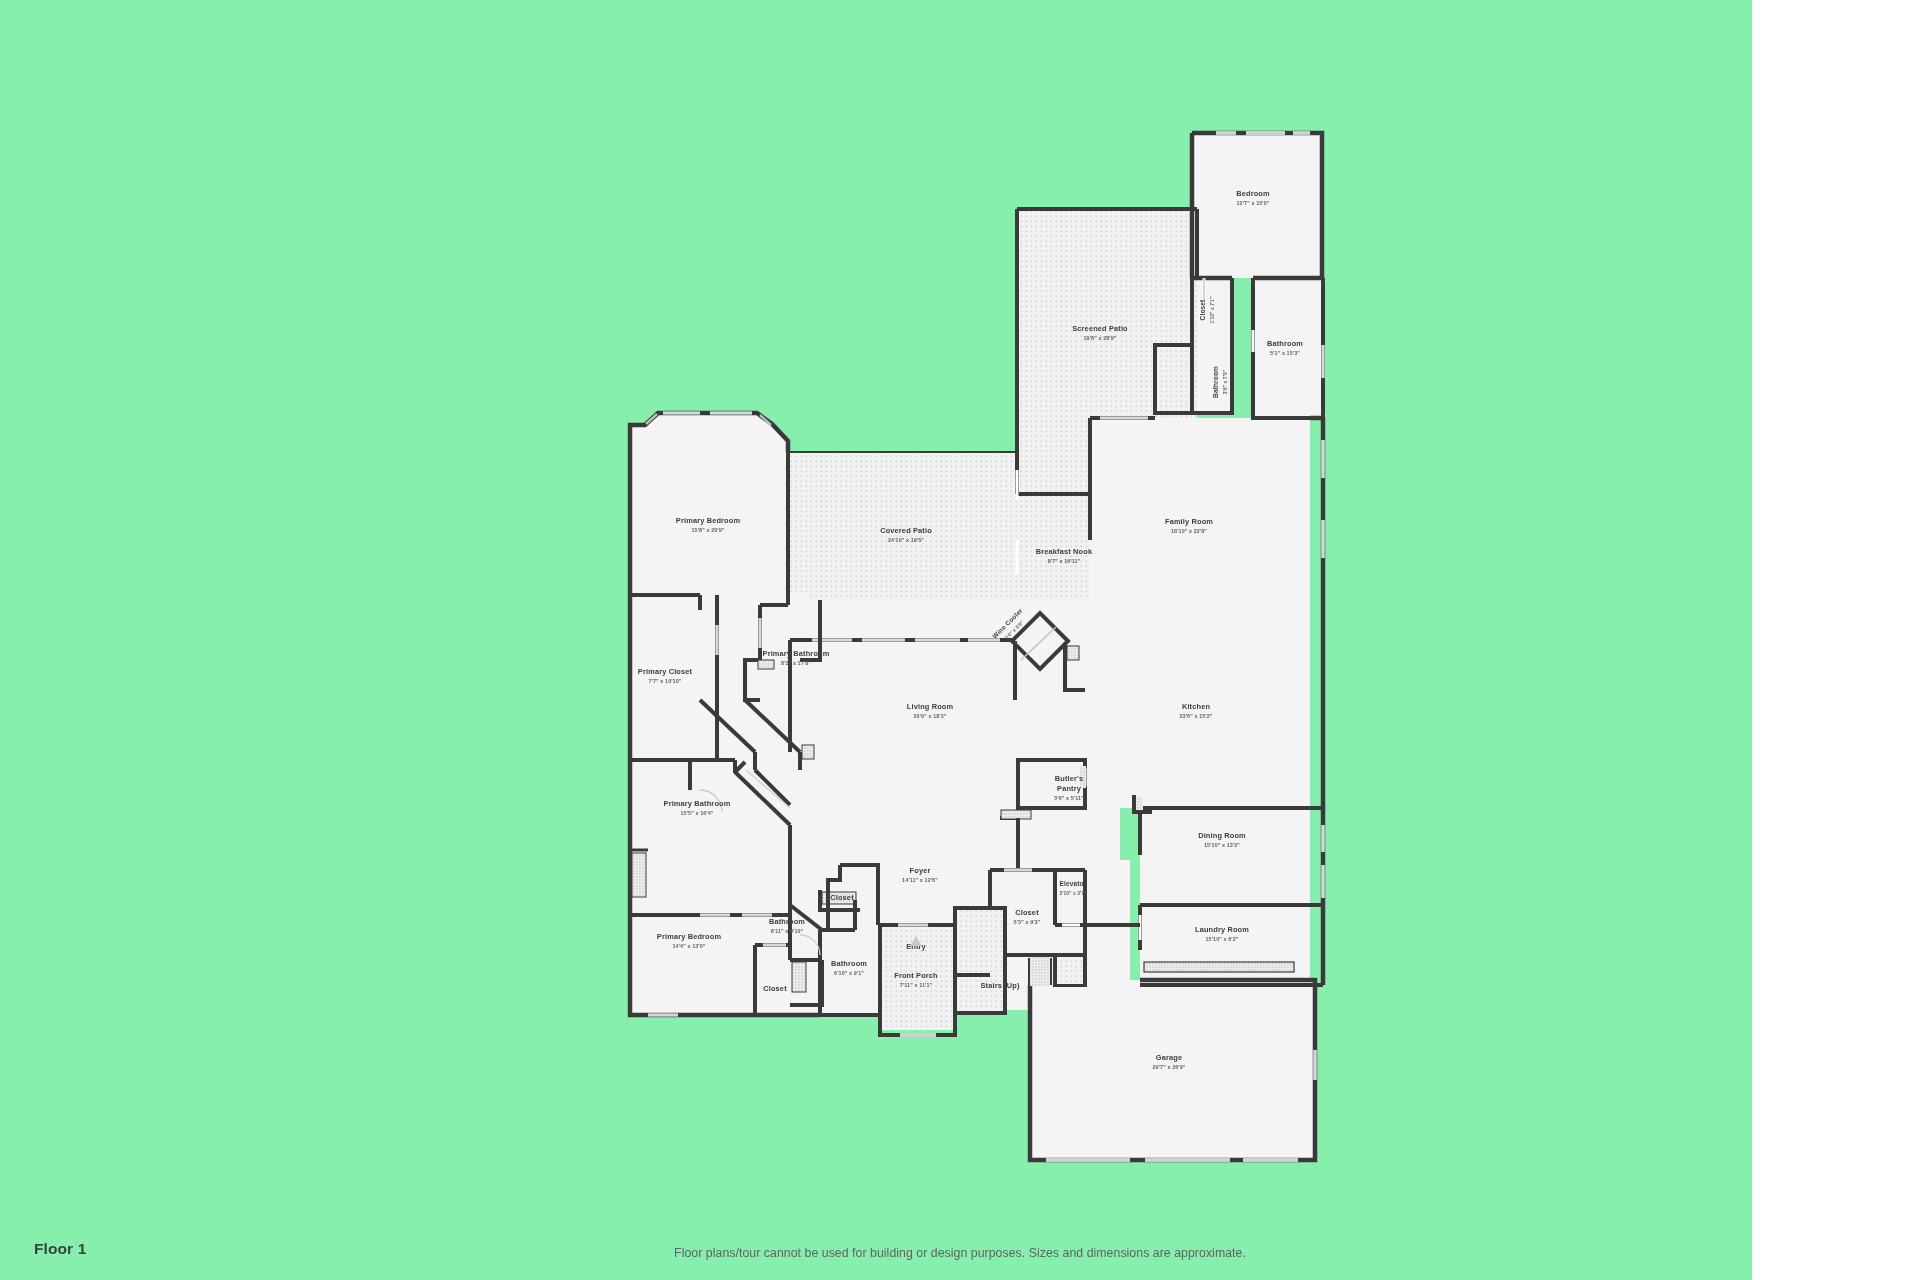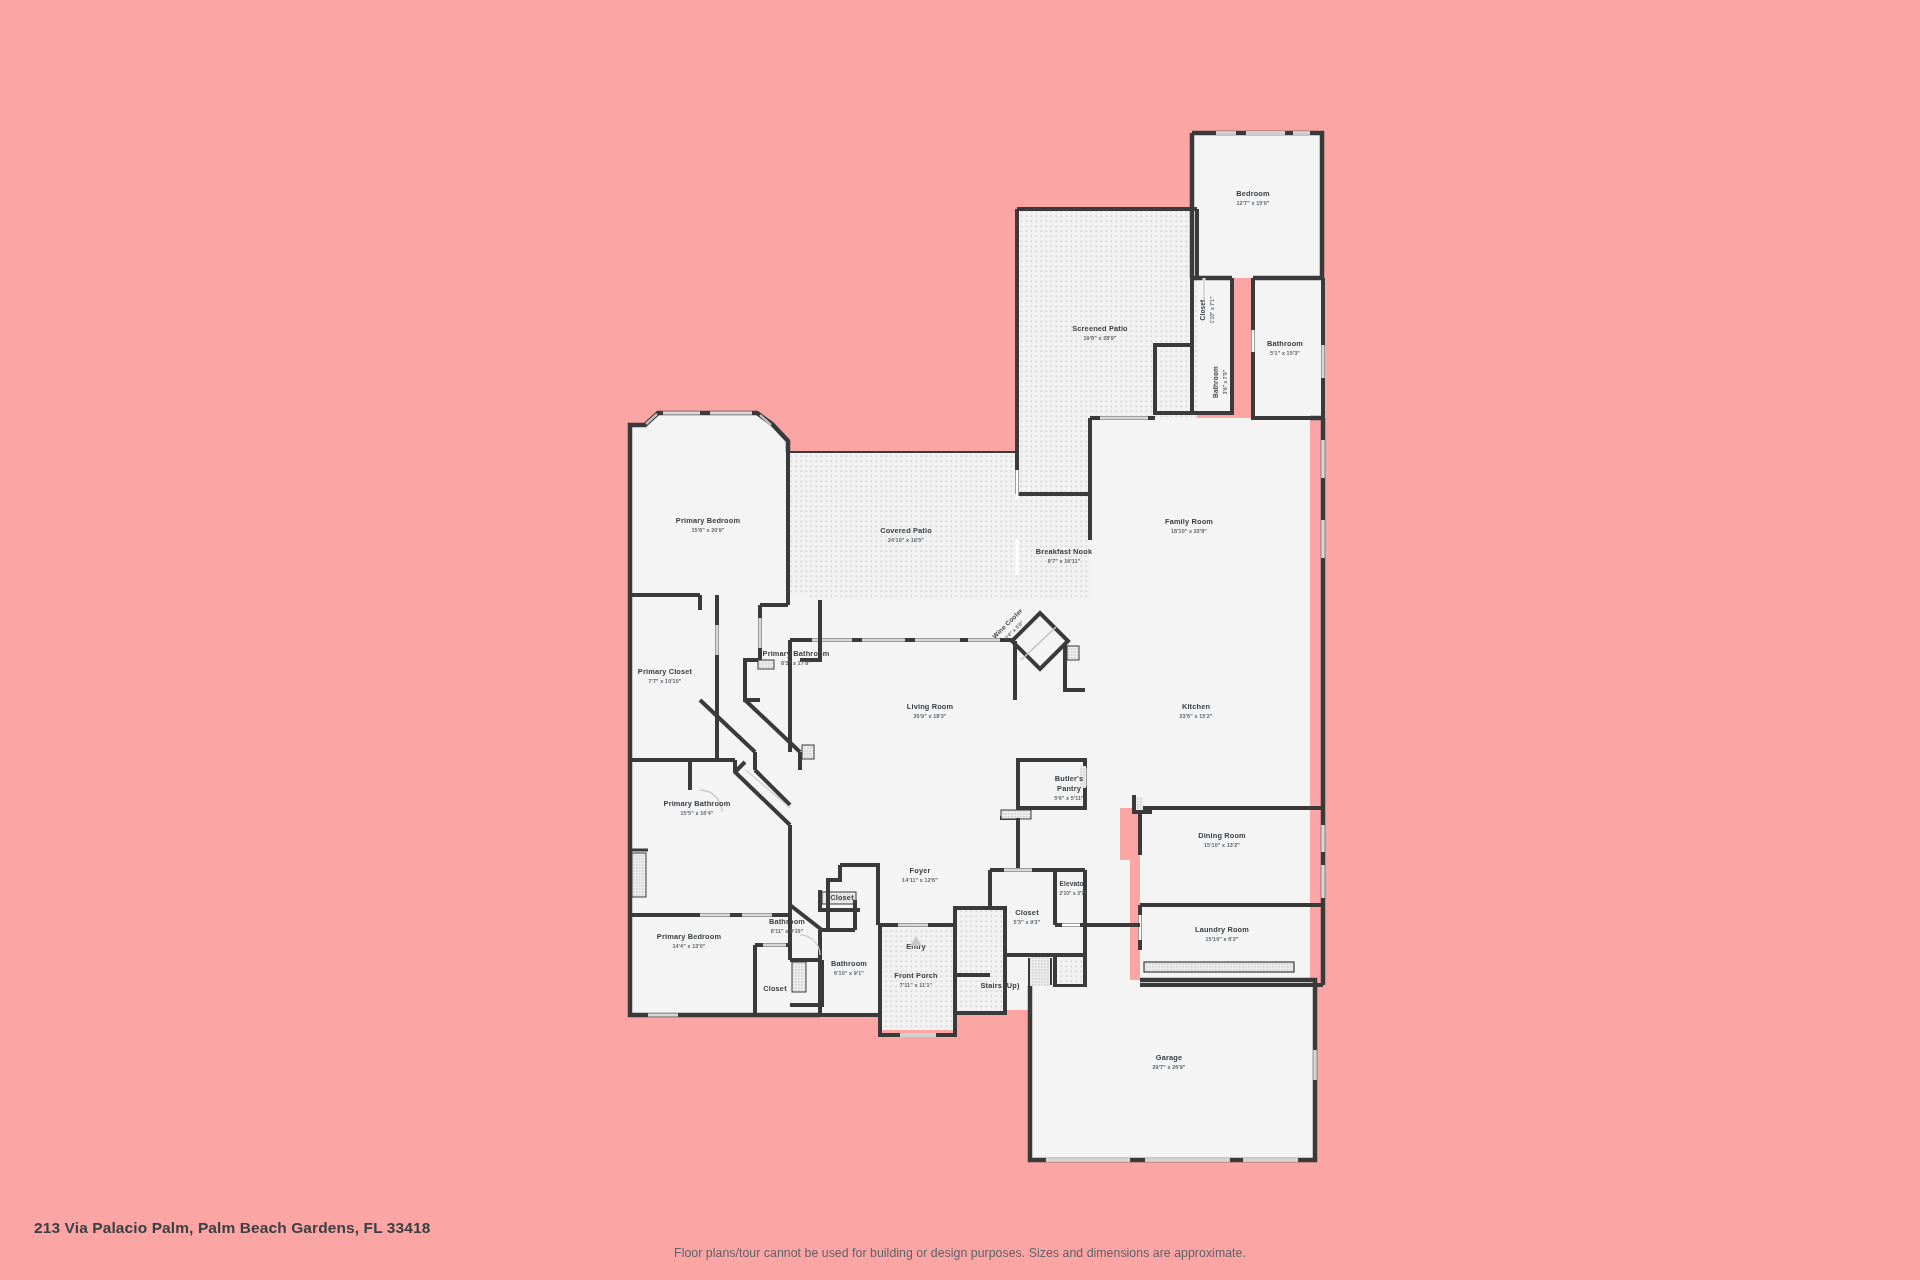--- a/index.html
+++ b/index.html
@@ -7,23 +7,23 @@
     margin: 0;
     padding: 0;
     background: #ffffff;
     width: 1920px;
     height: 1280px;
     overflow: hidden;
     font-family: "Liberation Sans", sans-serif;
   }
   #page {
     position: relative;
-    width: 1920px;
+    width: 1752px;
     height: 1280px;
-    background: #fca5a5;
+    background: #86efac;
   }
   
   #footer-left {
     position: absolute;
     left: 34px;
     top: 1218px;
     width: 700px;
   }
   #address-line {
     font-size: 15.5px;
@@ -549,18 +549,18 @@
           </g>
         </g>
 
       <g>
         <polygon points="916,936 922,946 910,946" fill="#c8c8c8"></polygon>
       </g>
     </svg>
   </div>
 
   <div id="footer-left">
-    <div id="address-line">213 Via Palacio Palm, Palm Beach Gardens, FL 33418</div>
+    <div id="floor-line">Floor 1</div>
   </div>
 
   <div id="disclaimer">Floor plans/tour cannot be used for building or design purposes. Sizes and dimensions are approximate.</div>
 
 </div>
 
 </body></html>

